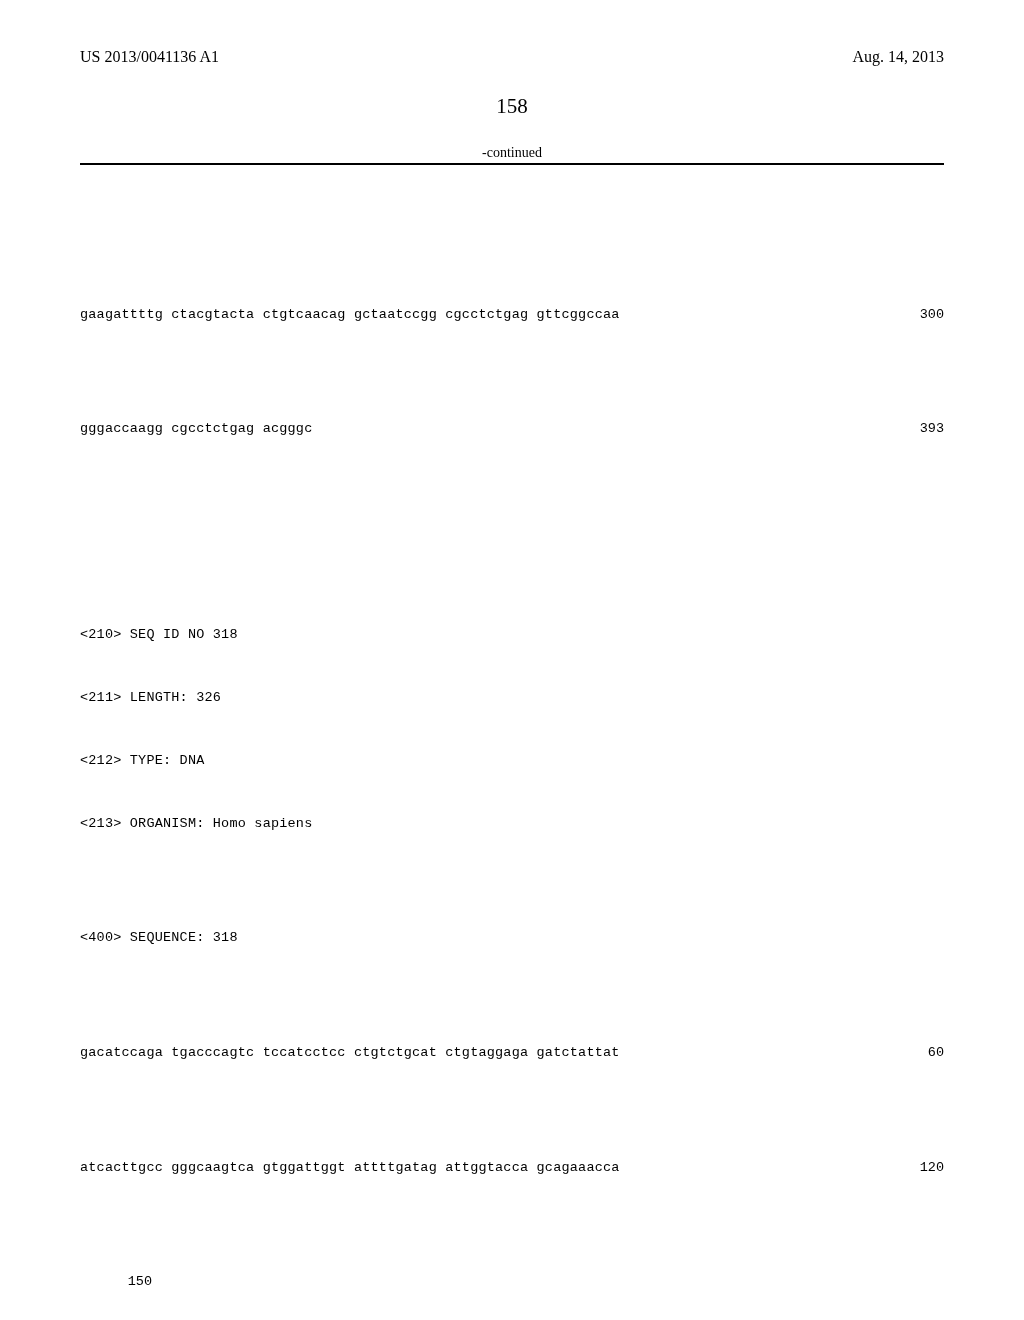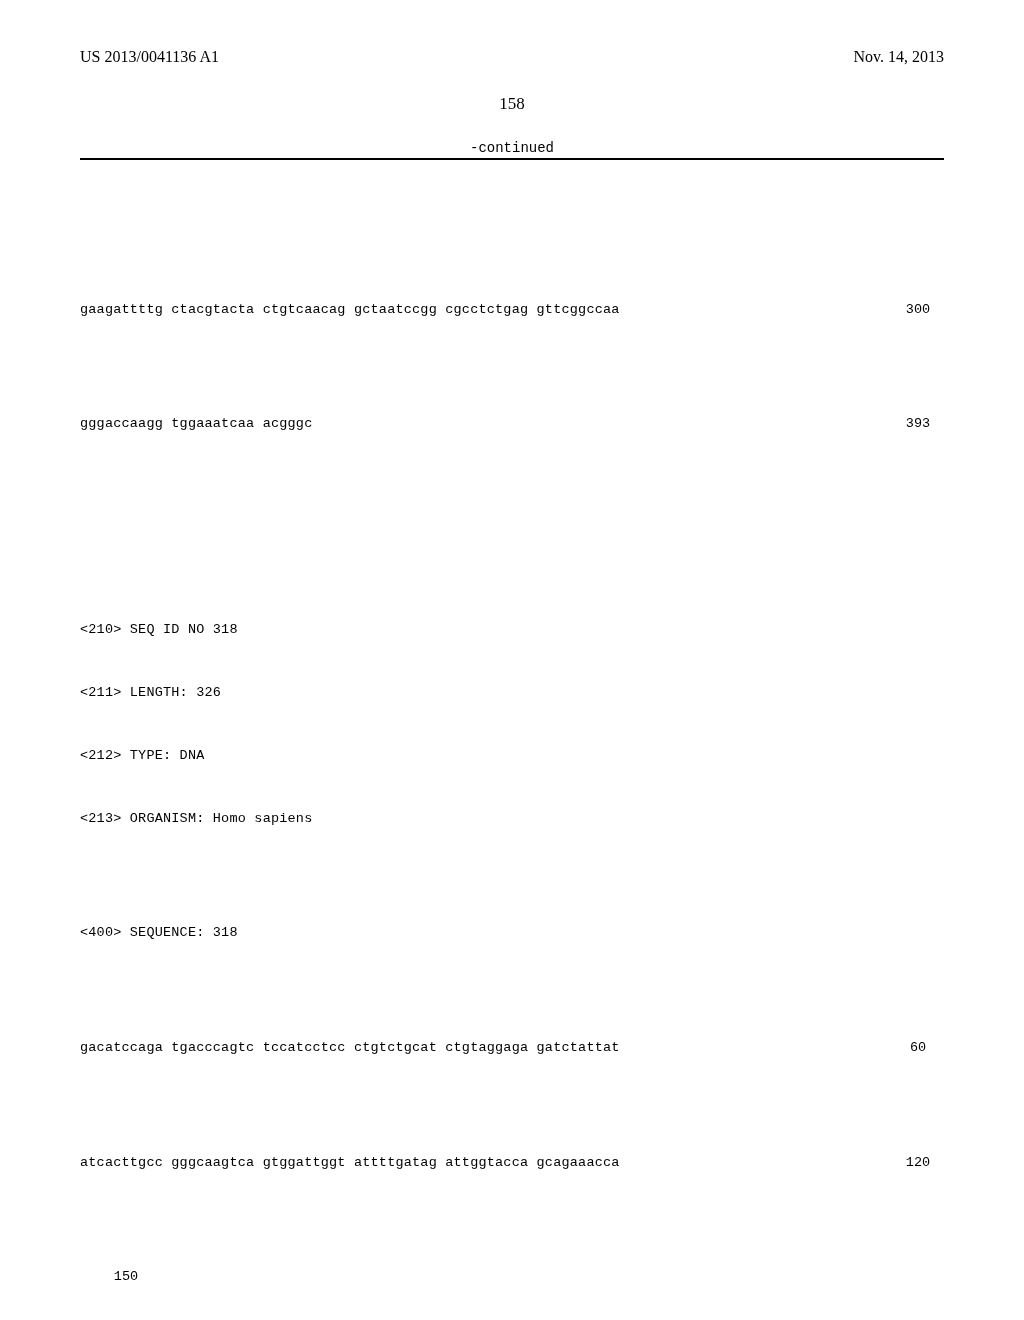--- a/index.html
+++ b/index.html
@@ -20,27 +20,27 @@
     margin-bottom: 6px;
   }
   .publication {
     font-weight: normal;
   }
   .pubdate {
     font-weight: normal;
   }
   .page-number {
     text-align: center;
-    font-size: 17px;
+    font-size: 21px;
     margin-top: 28px;
     margin-bottom: 26px;
   }
   .continued-wrap {
     text-align: center;
-    font-family: Liberation Mono, monospace;
+    font-family: Liberation Serif, serif;
     font-size: 14px;
     margin-bottom: 2px;
   }
   hr.seq-rule {
     border: none;
     border-top: 2px solid #000;
     margin: 0;
   }
   .seq-area {
     font-family: "Courier New", Courier, monospace;
@@ -54,56 +54,56 @@
   }
   .seq-line {
     display: flex;
     justify-content: space-between;
   }
   .seq-text {
     letter-spacing: 0.2px;
   }
   .seq-num {
     width: 52px;
-    text-align: center;
+    text-align: right;
     padding-left: 20px;
   }
   .meta-line {
     letter-spacing: 0.2px;
   }
   .spacer-sm {
     height: 10px;
   }
 </style>
 </head>
 <body>
 
 <div class="page">
 
   <div class="header-row">
     <div class="publication">US 2013/0041136 A1</div>
-    <div class="pubdate">Nov. 14, 2013</div>
+    <div class="pubdate">Aug. 14, 2013</div>
   </div>
 
   <div class="page-number">158</div>
 
   <div class="continued-wrap">-continued</div>
   <hr class="seq-rule">
 
   <div class="seq-area">
 
     
     <div class="seq-block">
       <div class="seq-line">
         <span class="seq-text">gaagattttg ctacgtacta ctgtcaacag gctaatccgg cgcctctgag gttcggccaa</span>
         <span class="seq-num">300</span>
       </div>
       <div class="spacer-sm"></div>
       <div class="seq-line">
-        <span class="seq-text">gggaccaagg tggaaatcaa acgggc</span>
+        <span class="seq-text">gggaccaagg cgcctctgag acgggc</span>
         <span class="seq-num">393</span>
       </div>
     </div>
 
     
     <div class="seq-block">
       <div class="meta-line">&lt;210&gt; SEQ ID NO 318</div>
       <div class="meta-line">&lt;211&gt; LENGTH: 326</div>
       <div class="meta-line">&lt;212&gt; TYPE: DNA</div>
       <div class="meta-line">&lt;213&gt; ORGANISM: Homo sapiens</div>

